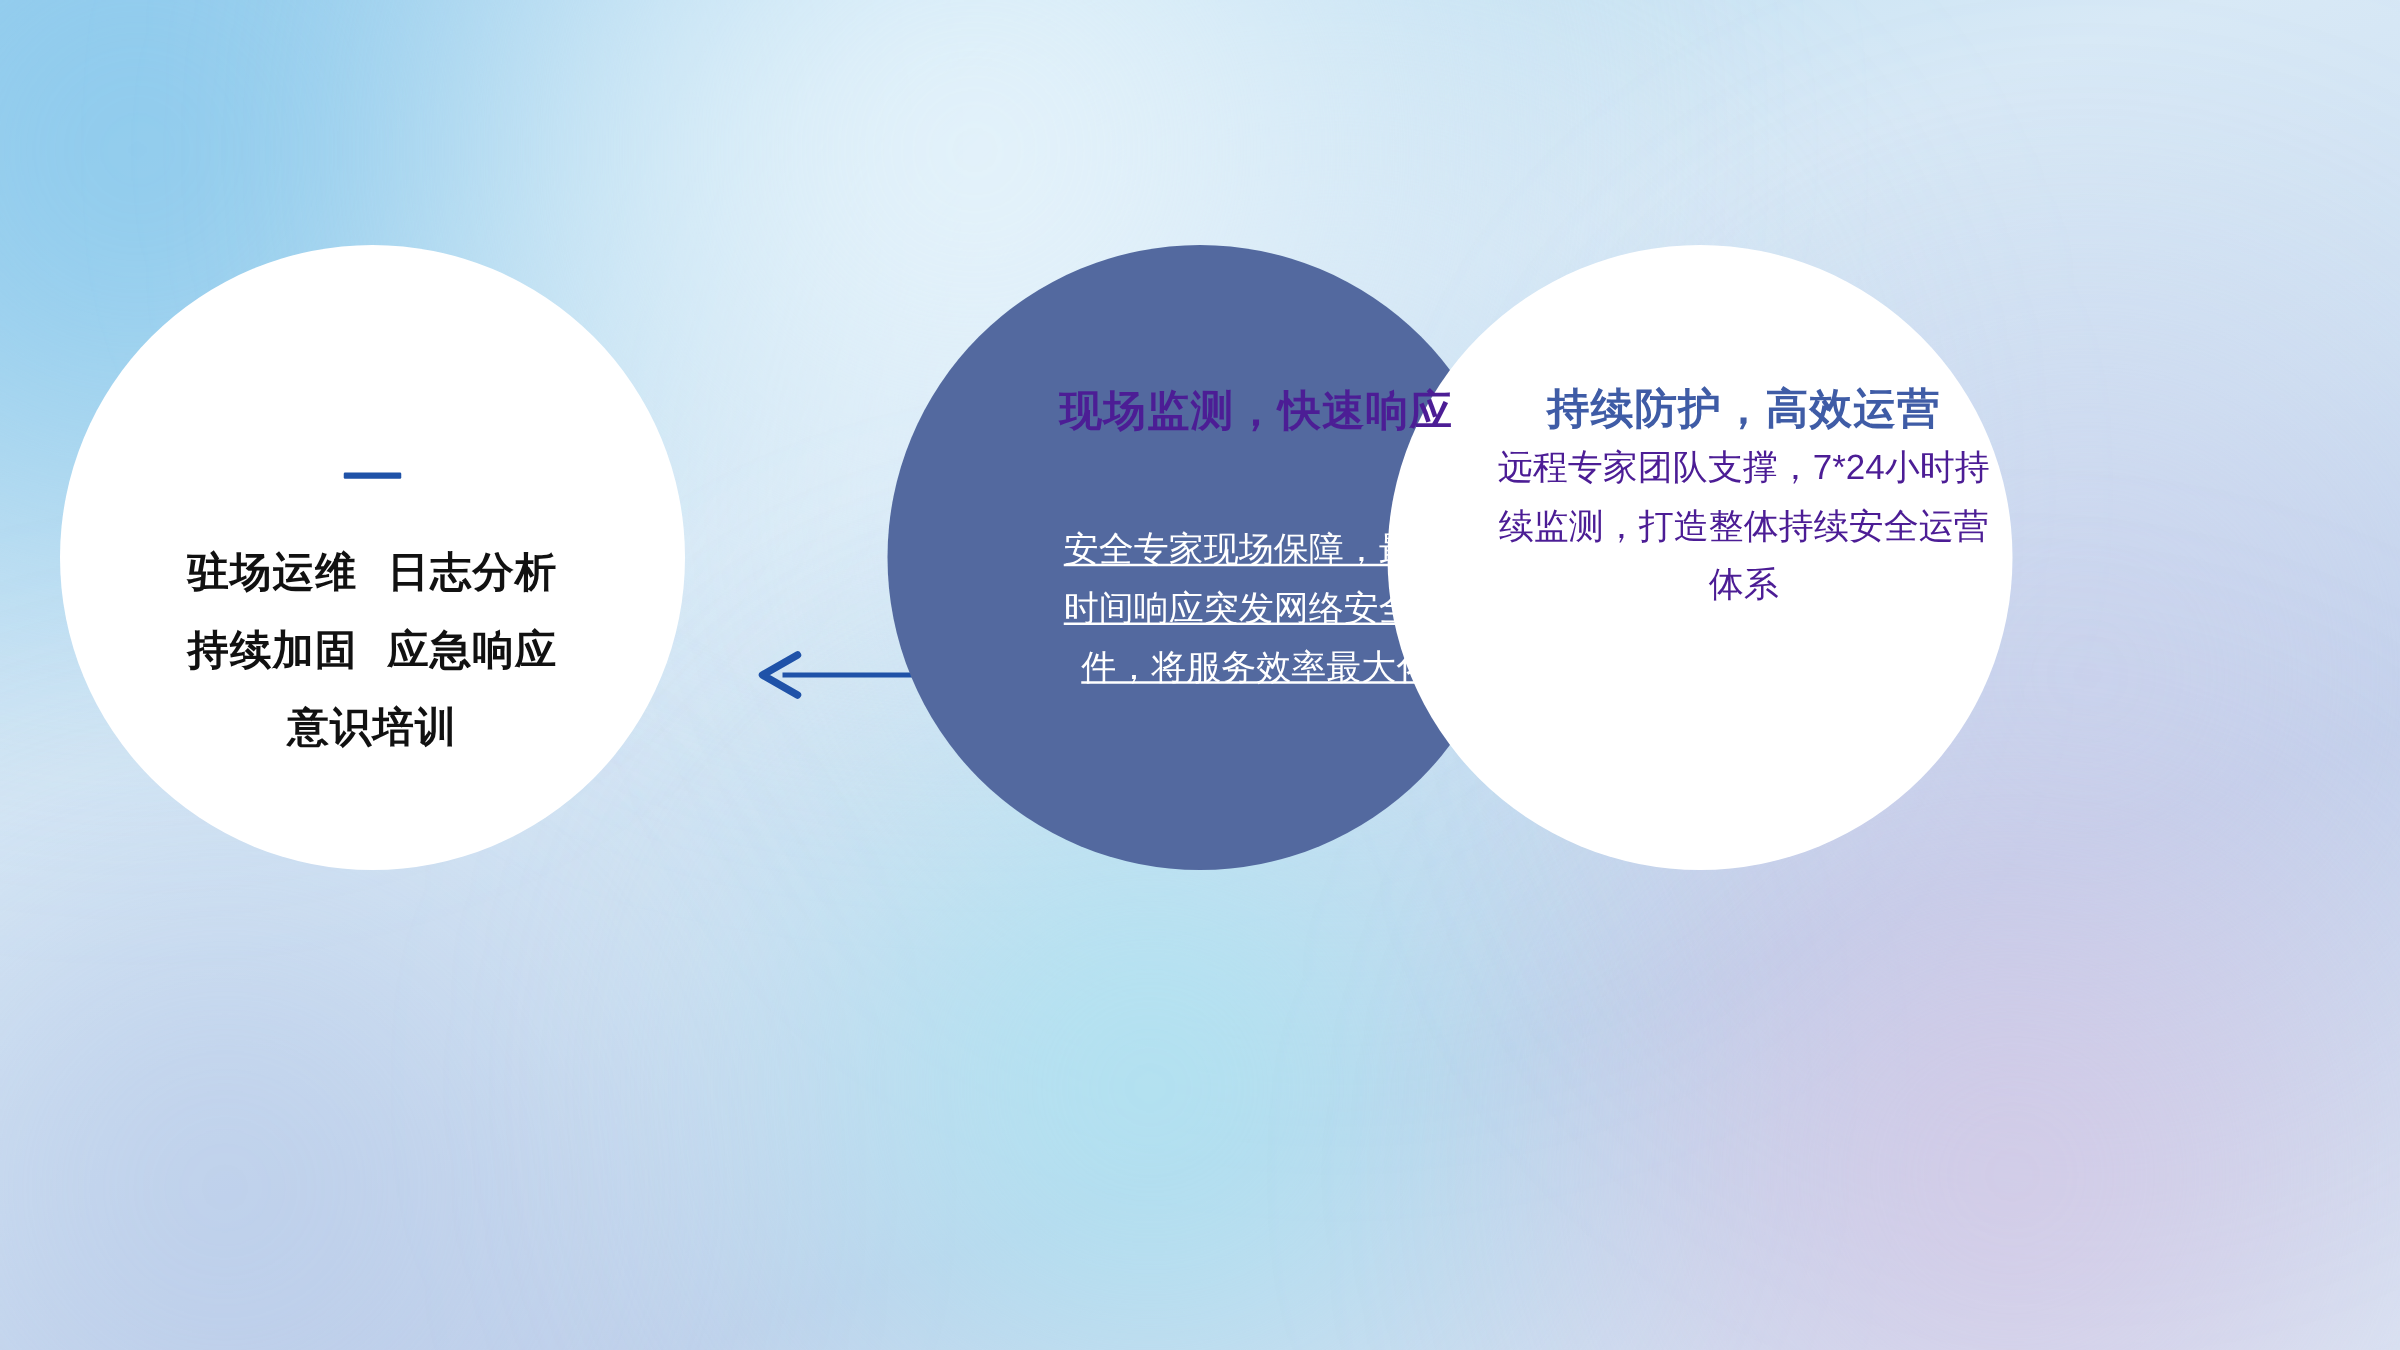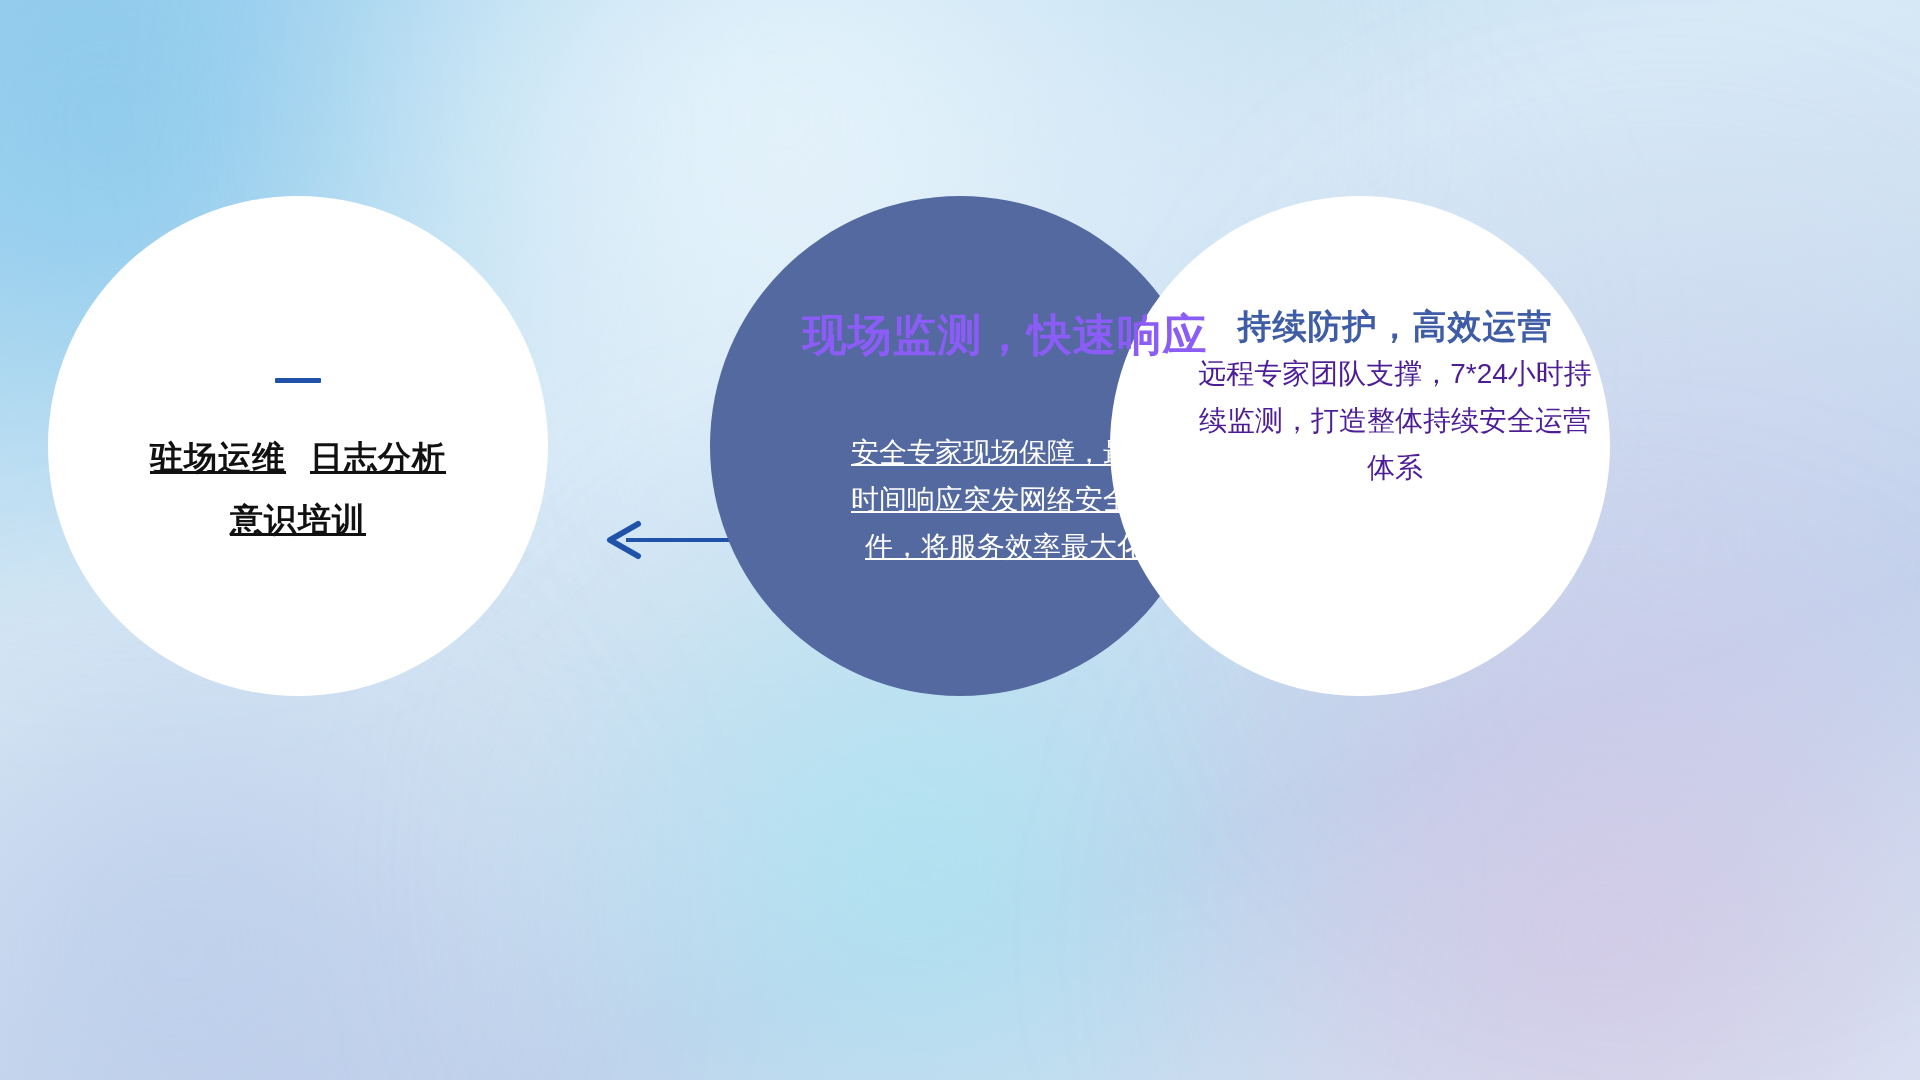--- a/index.html
+++ b/index.html
@@ -137,43 +137,42 @@
     border-radius: 1px;
     margin-bottom: 44px;
   }
   .left-lines {
     text-align: center;
     color: #111111;
     font-weight: bold;
     font-size: 33px;
     line-height: 62px;
     letter-spacing: 1px;
-    text-decoration: underline;
   }
   .left-lines .row span + span { margin-left: 24px; }
 
   
   .middle-content {
     position: absolute;
     left: 710px;
     top: 196px;
     width: 500px;
     height: 500px;
     z-index: 8;
     display: flex;
     flex-direction: column;
     align-items: center;
     padding-top: 110px;
     box-sizing: border-box;
     pointer-events: none;
   }
   .mid-title {
-    color: #8b5cf6;
+    color: #4c1d95;
     font-weight: bold;
-    font-size: 44px;
+    font-size: 34px;
     letter-spacing: 1px;
     white-space: nowrap;
     margin-left: 90px;
   }
   .mid-body {
     color: #ffffff;
     font-size: 28px;
     line-height: 47px;
     text-align: center;
     width: 330px;
@@ -239,20 +238,23 @@
   <div class="circle circle-middle"></div>
   <div class="circle circle-right"></div>
 
   <div class="left-content">
     <div class="divider"></div>
     <div class="left-lines">
       <div class="row">
         <span>驻场运维</span><span>日志分析</span>
       </div>
       <div class="row">
+        <span>持续加固</span><span>应急响应</span>
+      </div>
+      <div class="row">
         <span>意识培训</span>
       </div>
     </div>
   </div>
 
   <div class="middle-content">
     <div class="mid-title">现场监测，快速响应</div>
     <div class="mid-body">安全专家现场保障，最短时间响应突发网络安全事件，将服务效率最大化</div>
   </div>
 

